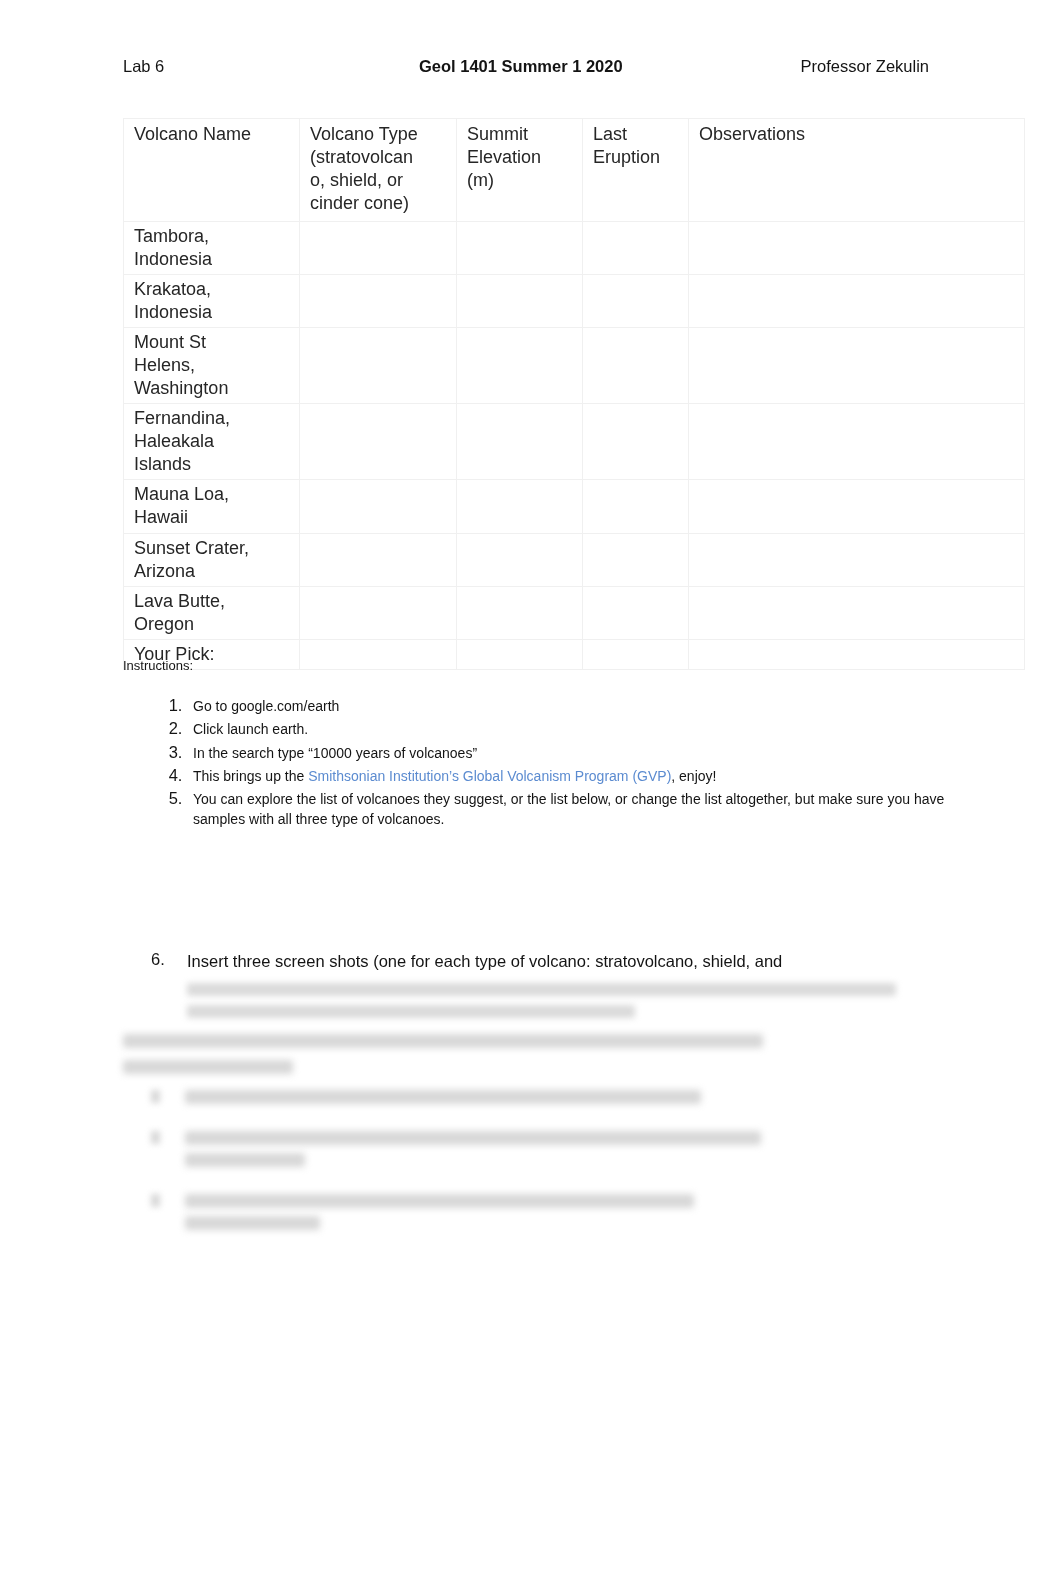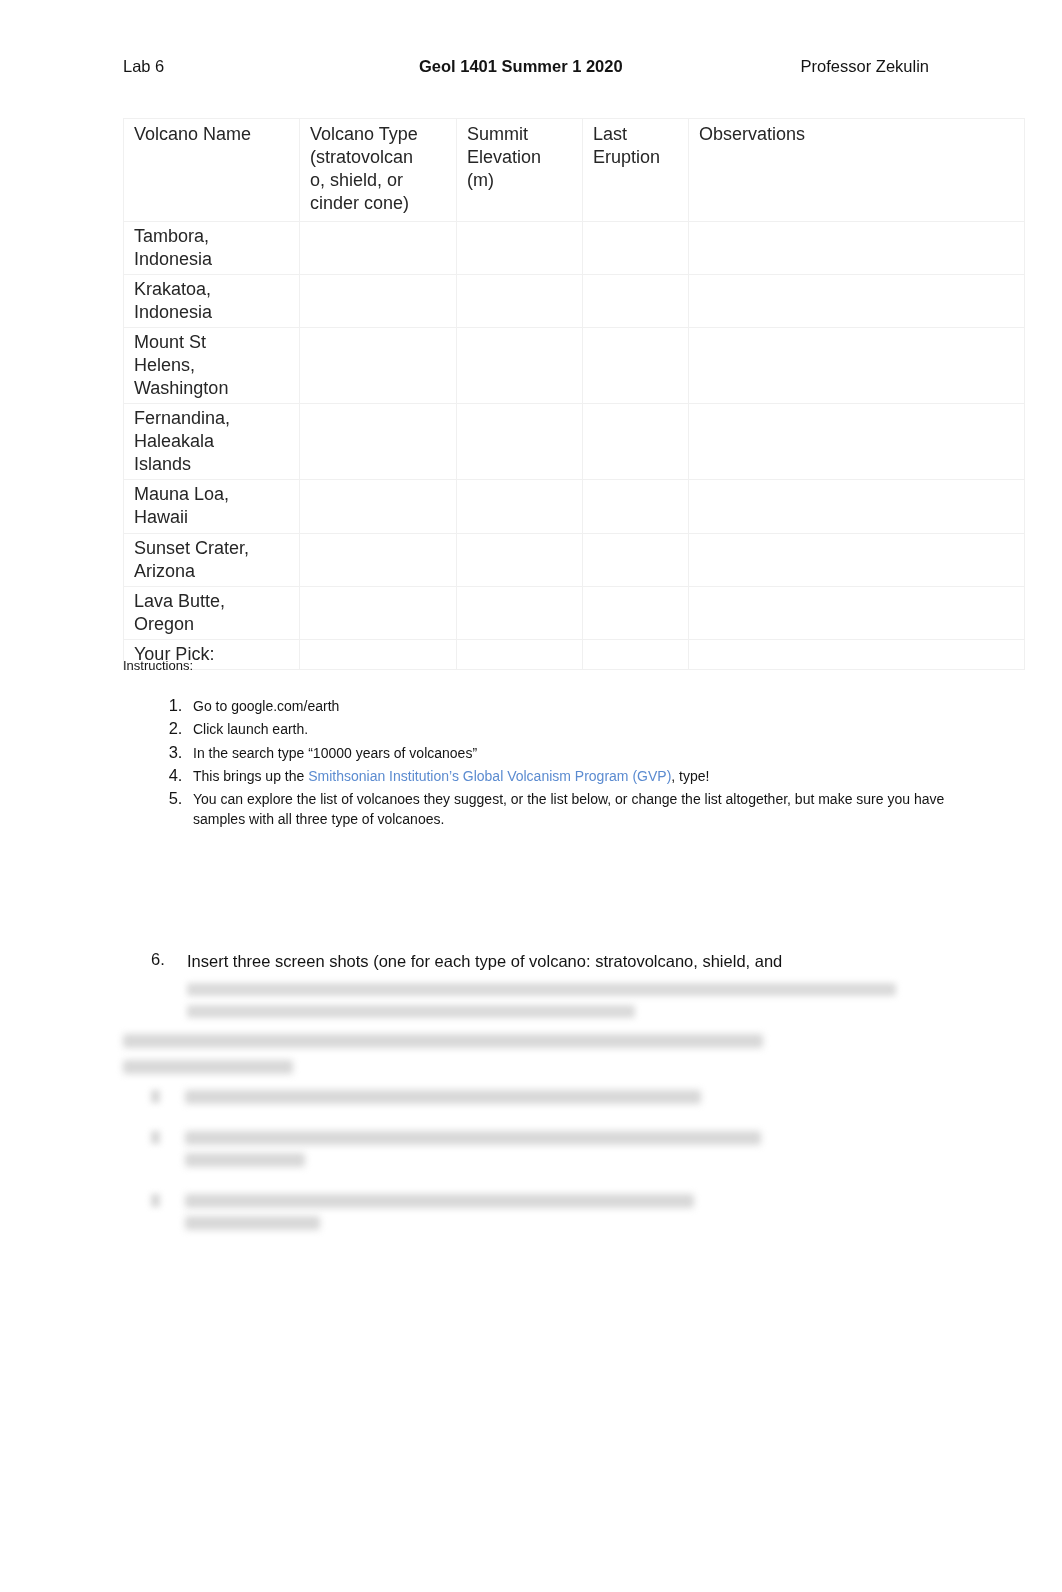--- a/index.html
+++ b/index.html
@@ -326,21 +326,21 @@
     </table>
   </div>
 
 
   <div class="instructions-label">Instructions:</div>
 
   <ol class="instr-list" id="instr-list">
       <li><span>Go to google.com/earth</span></li>
       <li><span>Click launch earth.</span></li>
       <li><span>In the search type “10000 years of volcanoes”</span></li>
-      <li><span>This brings up the </span><a class="gvp-link" href="#">Smithsonian Institution’s Global Volcanism Program (GVP)</a><span>, type!</span></li>
+      <li><span>This brings up the </span><a class="gvp-link" href="#">Smithsonian Institution’s Global Volcanism Program (GVP)</a><span>, enjoy!</span></li>
       <li><span>You can explore the list of volcanoes they suggest, or the list below, or change the list altogether, but make sure you have samples with all three type of volcanoes.</span></li>
     </ol>
 
   <div class="item6-wrap">
     <div class="item6-row">
       <div class="item6-num">6.</div>
       <div class="item6-body">
         <div>Insert three screen shots (one for each type of volcano: stratovolcano, shield, and</div>
         <div class="blur-line w95"></div>
         <div class="blur-line w60"></div>

